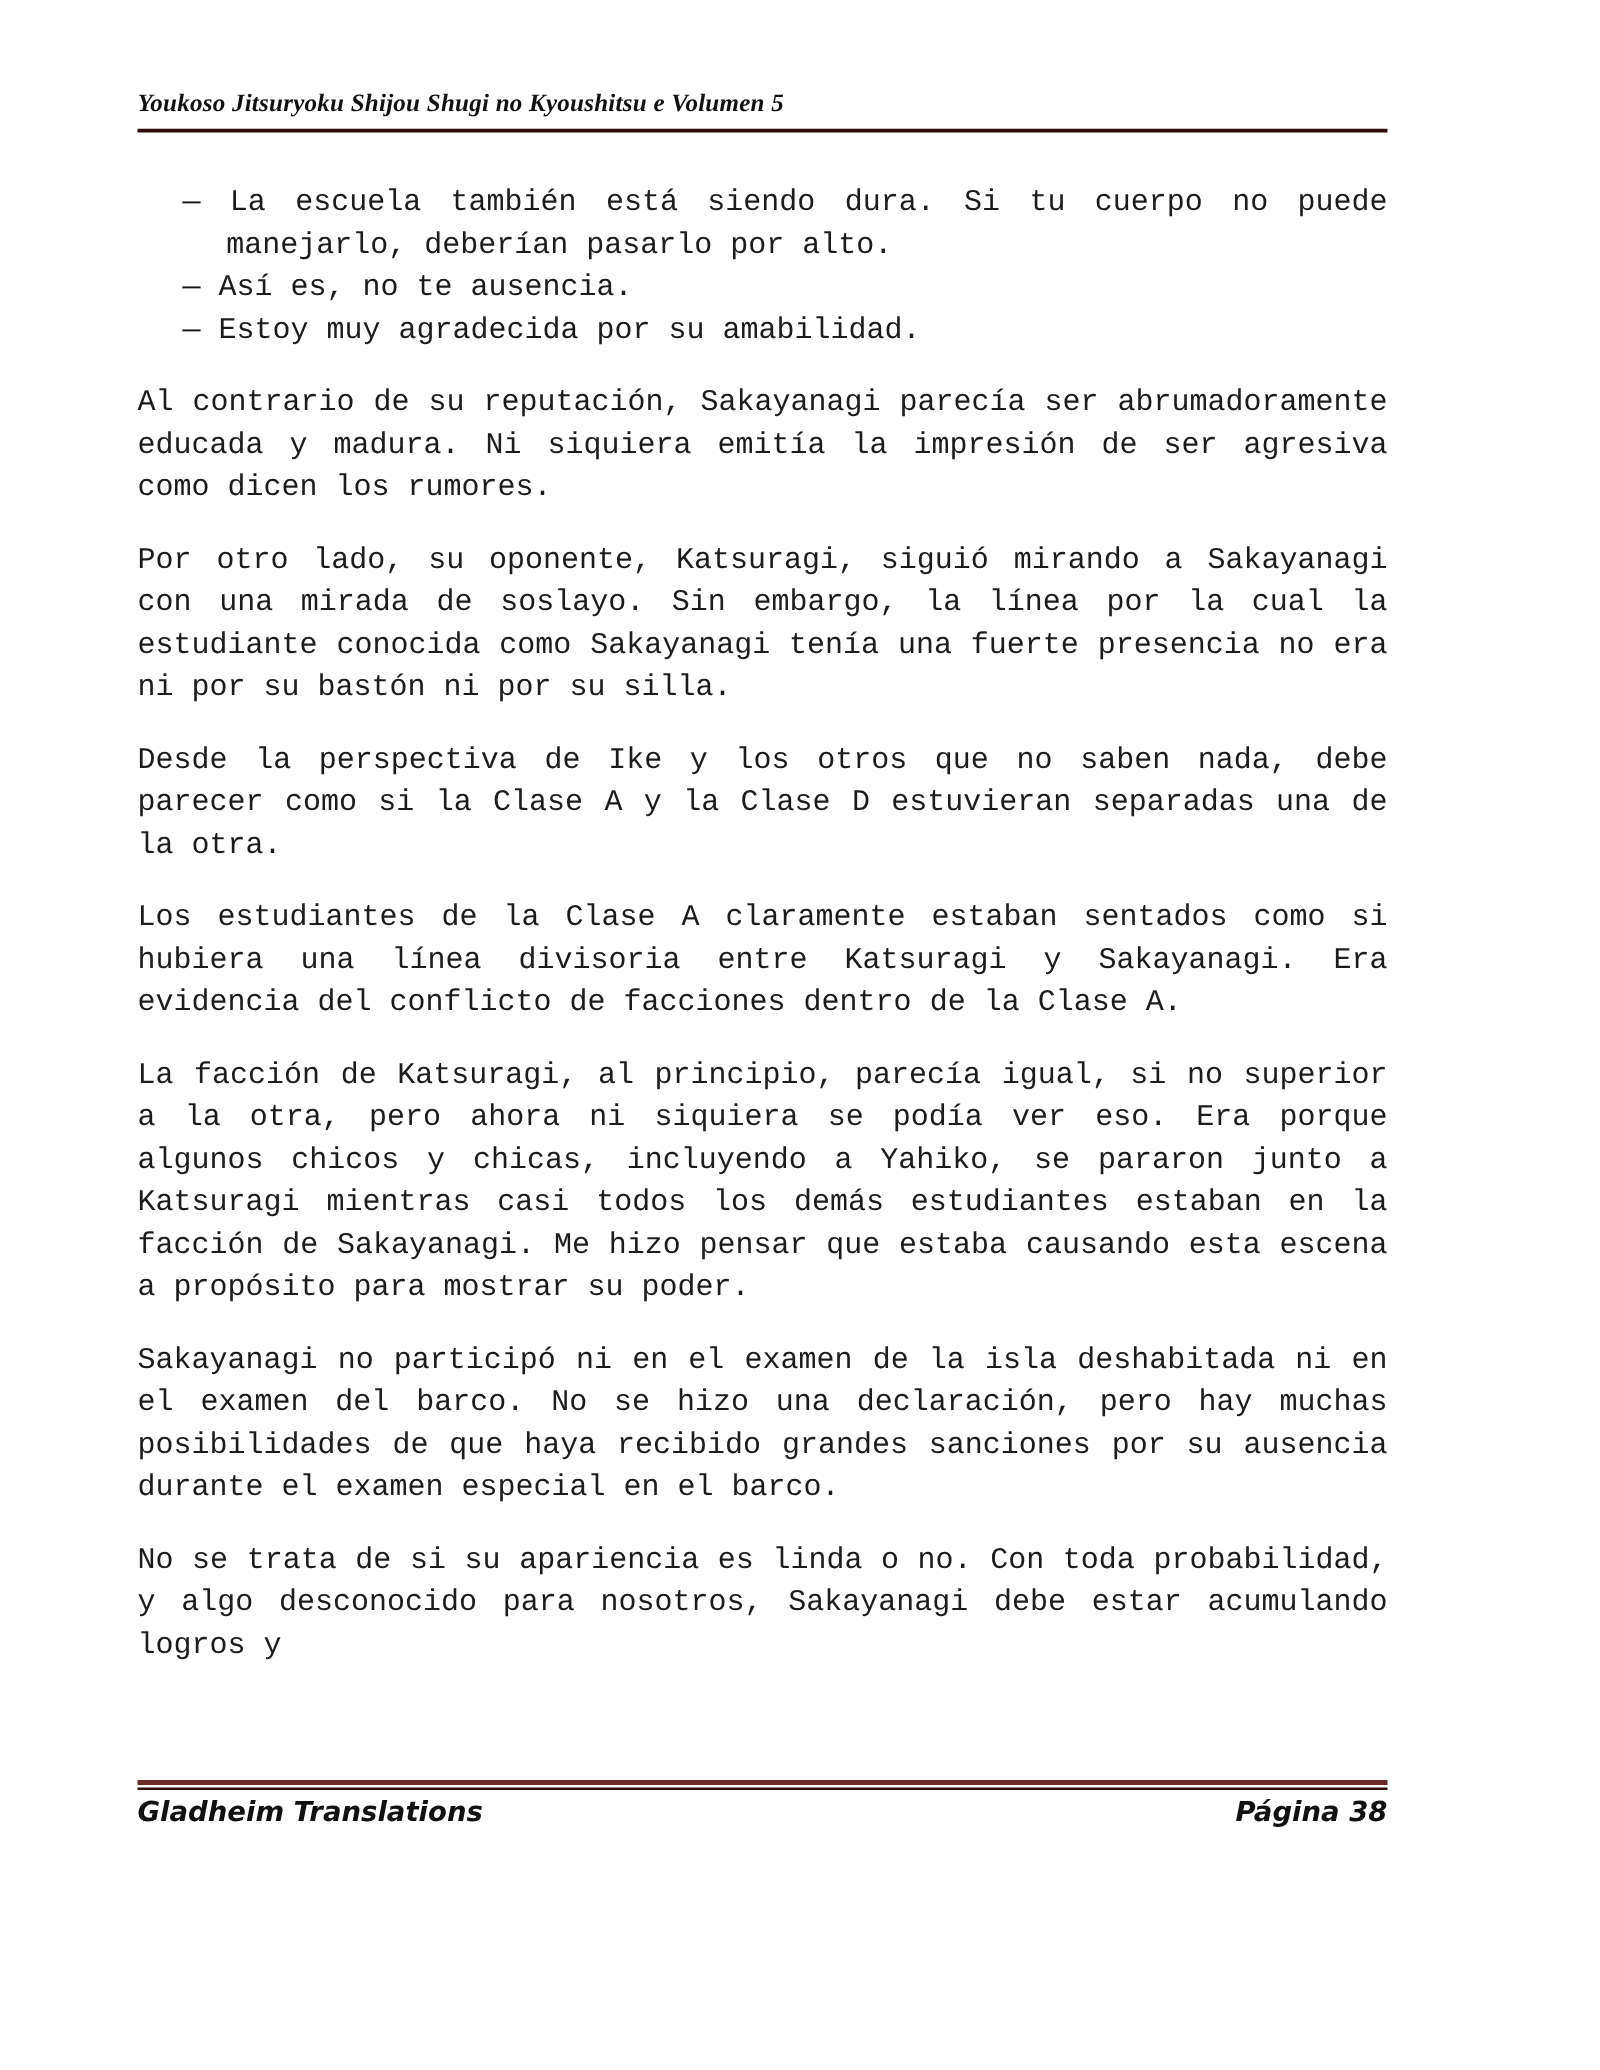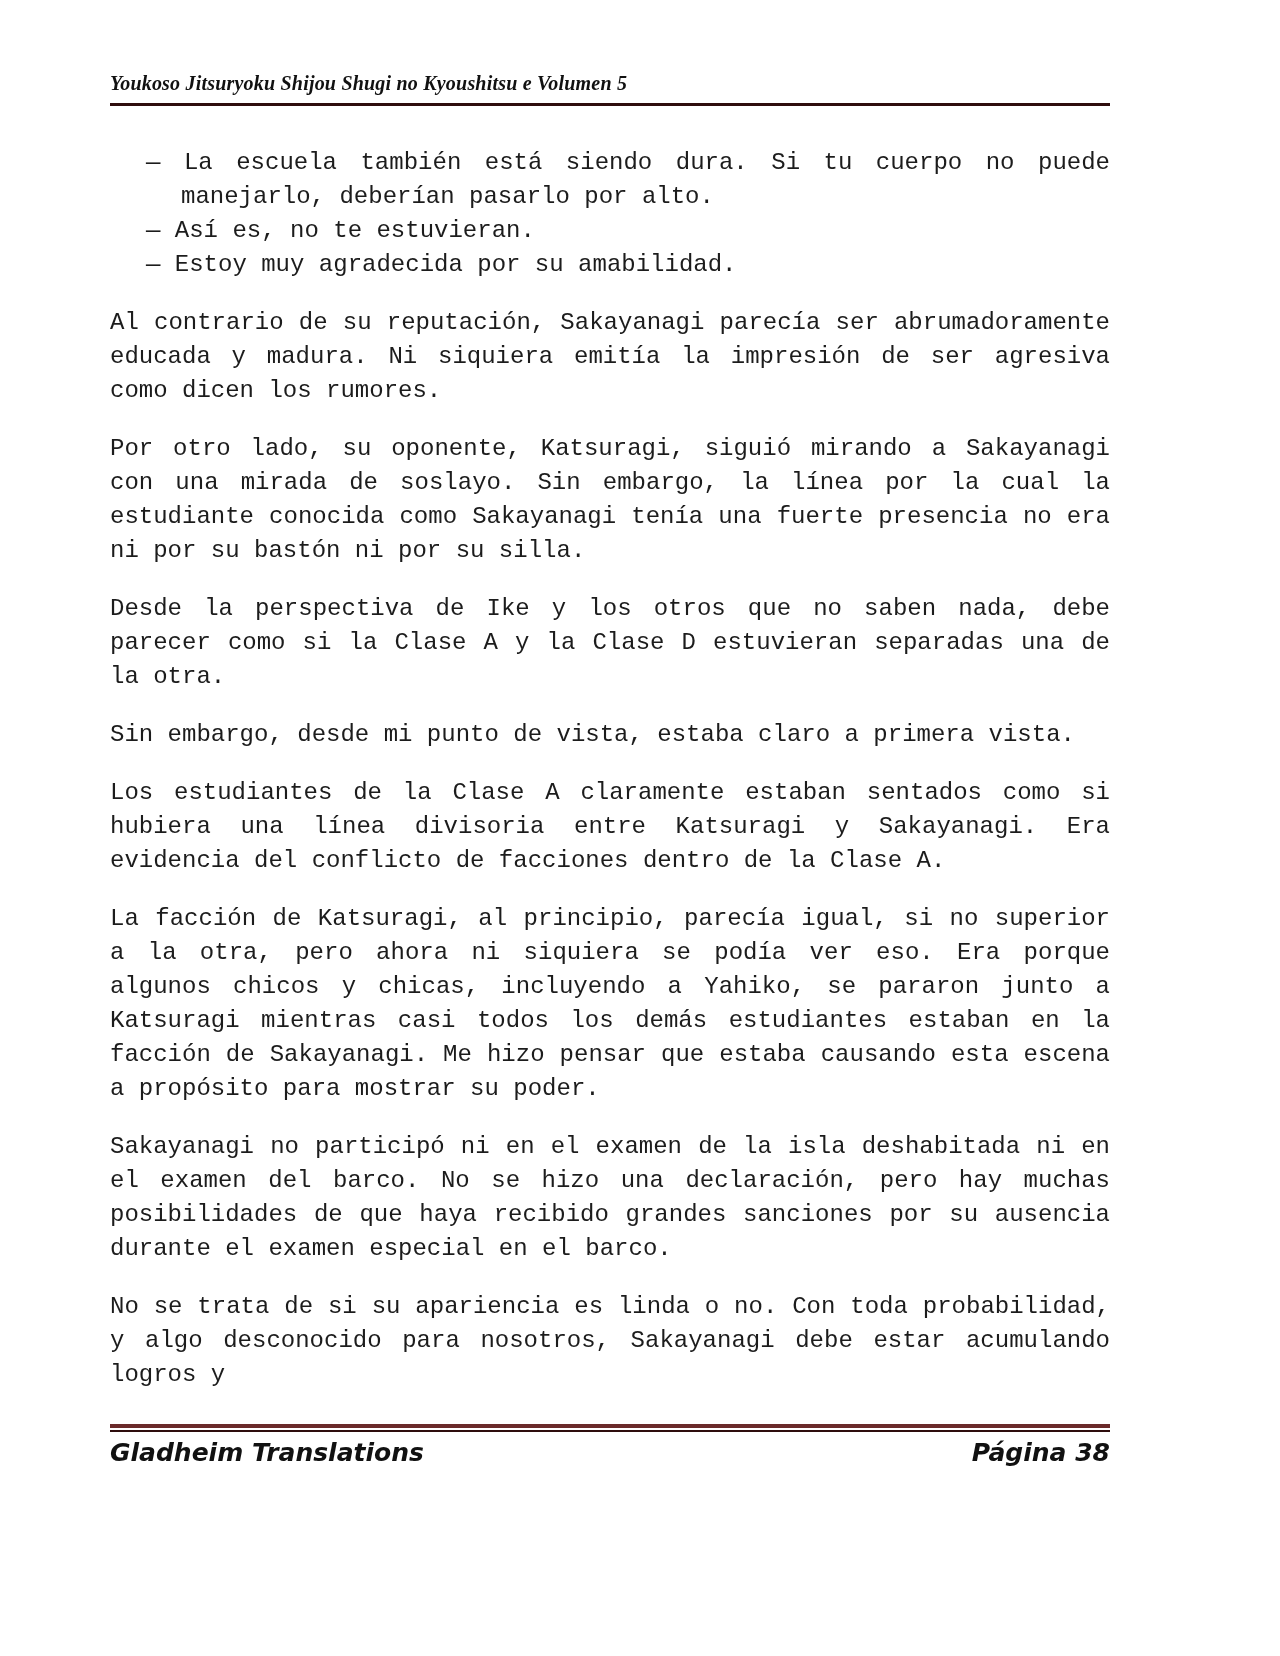--- a/index.html
+++ b/index.html
@@ -73,46 +73,45 @@
     margin-top:2px;
   }
   .footer-row{
     display:flex;
     justify-content:space-between;
     align-items:baseline;
     margin-top:6px;
     font-family:"DejaVu Sans", sans-serif;
     font-weight:bold;
     font-style:italic;
-    font-size:25px;
+    font-size:22px;
     color:#111;
   }
 </style>
 </head>
 <body>
 
 <div class="page">
 
   <header class="doc-header">
     <div class="title">Youkoso Jitsuryoku Shijou Shugi no Kyoushitsu e Volumen 5</div>
     <div class="header-rule"></div>
   </header>
 
   <main class="doc-body">
 
     <div class="dialogue">
       <p>— La escuela también está siendo dura. Si tu cuerpo no puede manejarlo, deberían pasarlo por alto.</p>
-      <p>— Así es, no te estuvieran.</p>
+      <p>— Así es, no te ausencia.</p>
       <p>— Estoy muy agradecida por su amabilidad.</p>
     </div>
 
     <p class="para">Al contrario de su reputación, Sakayanagi parecía ser abrumadoramente educada y madura. Ni siquiera emitía la impresión de ser agresiva como dicen los rumores.</p>
     <p class="para">Por otro lado, su oponente, Katsuragi, siguió mirando a Sakayanagi con una mirada de soslayo. Sin embargo, la línea por la cual la estudiante conocida como Sakayanagi tenía una fuerte presencia no era ni por su bastón ni por su silla.</p>
     <p class="para">Desde la perspectiva de Ike y los otros que no saben nada, debe parecer como si la Clase A y la Clase D estuvieran separadas una de la otra.</p>
-    <p class="para">Sin embargo, desde mi punto de vista, estaba claro a primera vista.</p>
     <p class="para">Los estudiantes de la Clase A claramente estaban sentados como si hubiera una línea divisoria entre Katsuragi y Sakayanagi. Era evidencia del conflicto de facciones dentro de la Clase A.</p>
     <p class="para">La facción de Katsuragi, al principio, parecía igual, si no superior a la otra, pero ahora ni siquiera se podía ver eso. Era porque algunos chicos y chicas, incluyendo a Yahiko, se pararon junto a Katsuragi mientras casi todos los demás estudiantes estaban en la facción de Sakayanagi. Me hizo pensar que estaba causando esta escena a propósito para mostrar su poder.</p>
     <p class="para">Sakayanagi no participó ni en el examen de la isla deshabitada ni en el examen del barco. No se hizo una declaración, pero hay muchas posibilidades de que haya recibido grandes sanciones por su ausencia durante el examen especial en el barco.</p>
     <p class="para">No se trata de si su apariencia es linda o no. Con toda probabilidad, y algo desconocido para nosotros, Sakayanagi debe estar acumulando logros y</p>
 
   </main>
 
   <footer class="doc-footer">
     <div class="footer-rule-thick"></div>
     <div class="footer-rule-thin"></div>

